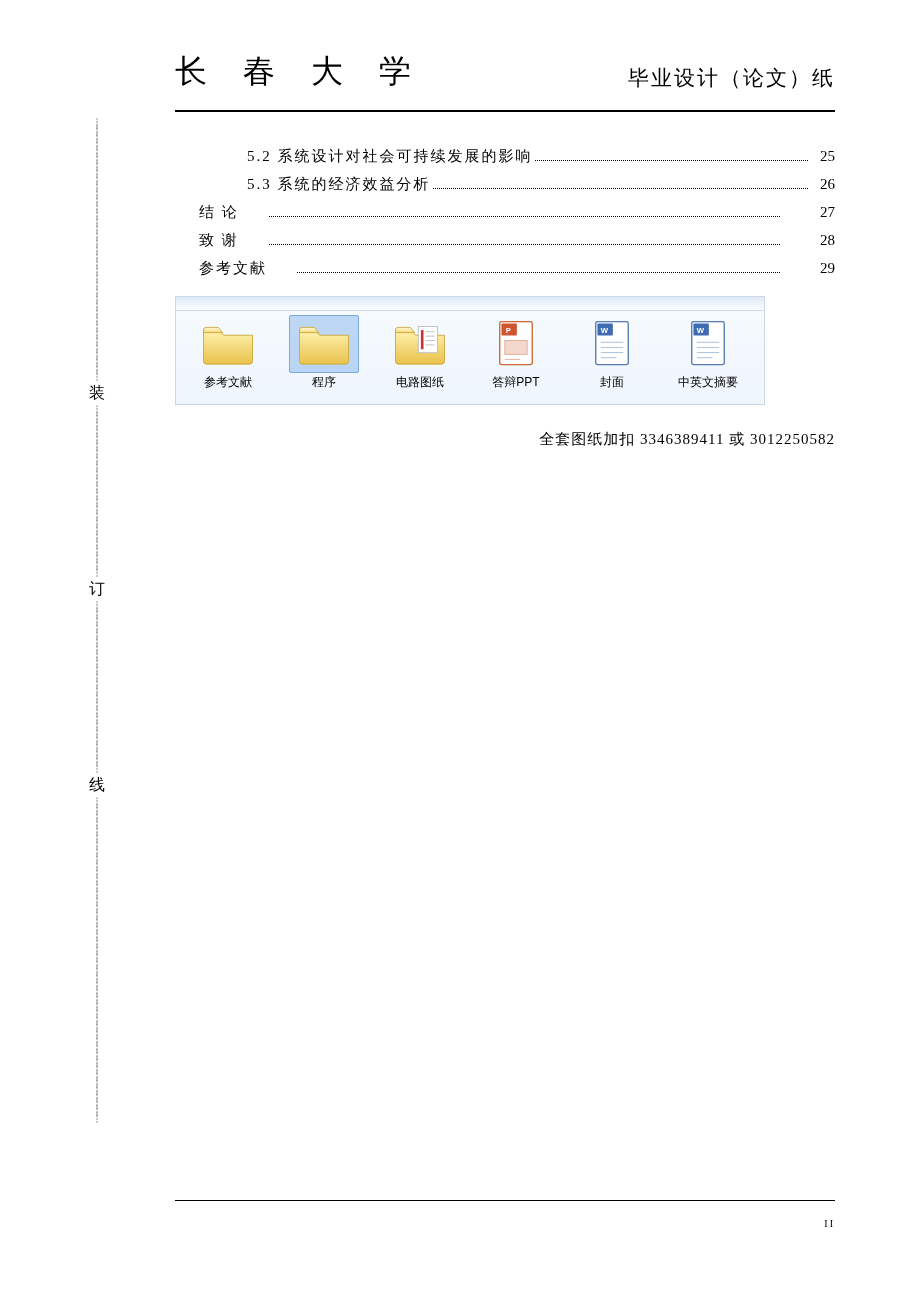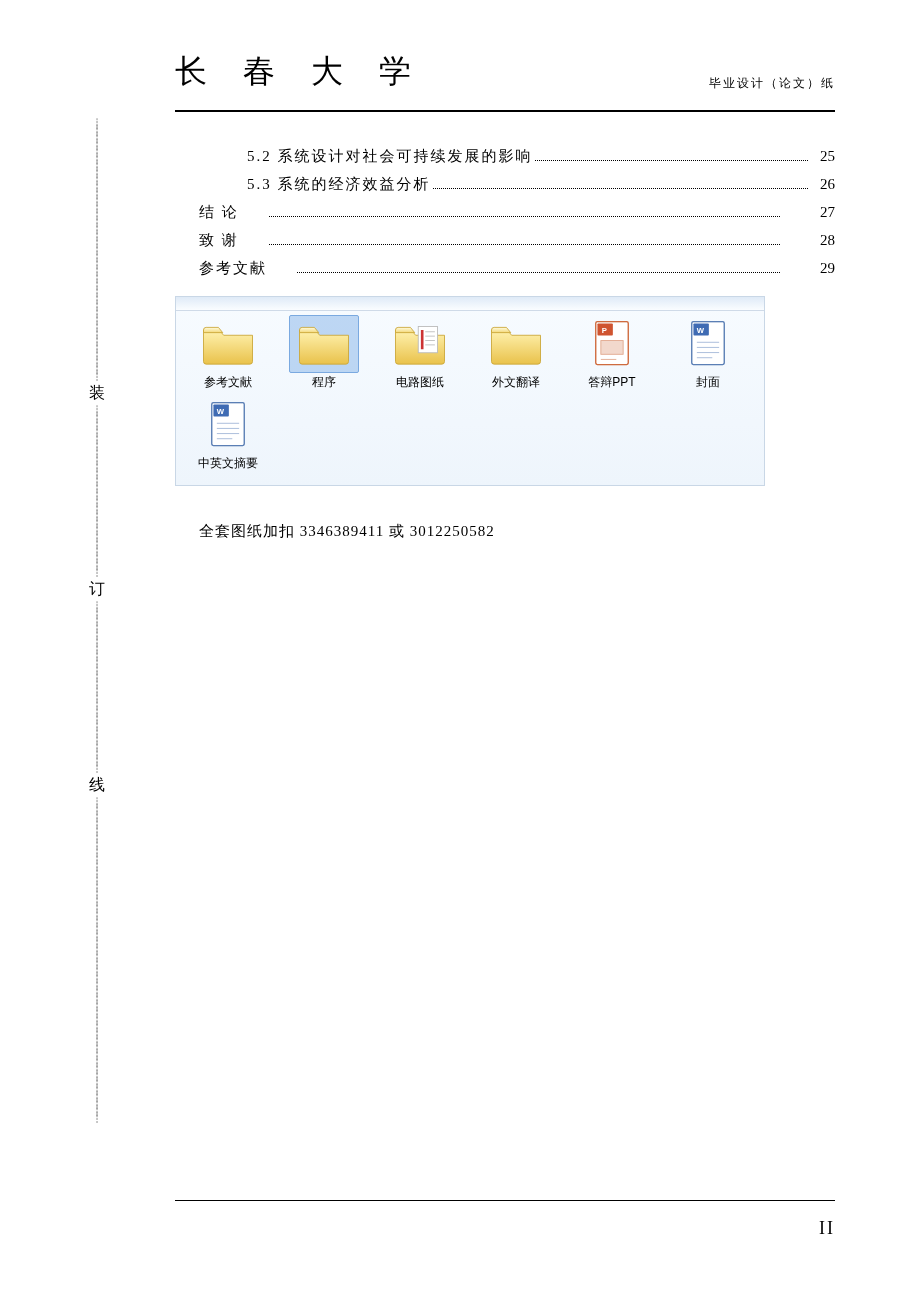--- a/index.html
+++ b/index.html
@@ -24,21 +24,21 @@
     border-bottom: 2px solid #000;
     padding-bottom: 16px;
   }
   .univ {
     font-family: "STXingkai", "华文行楷", cursive;
     font-size: 32px;
     letter-spacing: 14px;
     font-weight: 500;
   }
   .paper-type {
-    font-size: 12px;
+    font-size: 21px;
     letter-spacing: 2px;
     padding-bottom: 2px;
   }
   .toc {
     margin-top: 30px;
     font-size: 15px;
   }
   .toc-row {
     display: flex;
     align-items: baseline;
@@ -88,38 +88,39 @@
   }
   .ficon-wrap {
     width: 70px;
     height: 58px;
     margin: 0 auto 2px auto;
     display:flex; align-items:center; justify-content:center;
     border: 1px solid transparent;
   }
   .flabel { line-height: 15px; }
   .note-line {
-    margin-top: 36px;
+    margin-top: 25px;
     font-size: 15px;
     margin-left: 24px;
     letter-spacing: 1px;
+    text-align: right;
   }
   .footer-rule {
     position:absolute;
     left:175px;
     top:1200px;
     width:660px;
     border-top:1.5px solid #000;
   }
   .page-num {
     position:absolute;
     left:175px; width:660px;
     top:1218px;
     text-align:right;
-    font-size:18px;
+    font-size:10px;
     font-family: "Times New Roman", serif;
     letter-spacing: 2px;
   }
   .binding {
     position:absolute;
     left: 88px;
     top: 120px;
     width: 18px;
     font-size: 16px;
     color:#000;
@@ -195,28 +196,20 @@
           </div>
           <div class="flabel">程序</div>
         </div>
         <div class="fitem">
           <div class="ficon-wrap">
             <svg width="56" height="48">
               <use href="#ico-folder-doc"></use>
             </svg>
           </div>
           <div class="flabel">电路图纸</div>
-        </div>
-        <div class="fitem">
-          <div class="ficon-wrap">
-            <svg width="56" height="48">
-              <use href="#ico-folder"></use>
-            </svg>
-          </div>
-          <div class="flabel">外文翻译</div>
         </div>
         <div class="fitem">
           <div class="ficon-wrap">
             <svg width="56" height="48">
               <use href="#ico-ppt"></use>
             </svg>
           </div>
           <div class="flabel">答辩PPT</div>
         </div>
         <div class="fitem">

